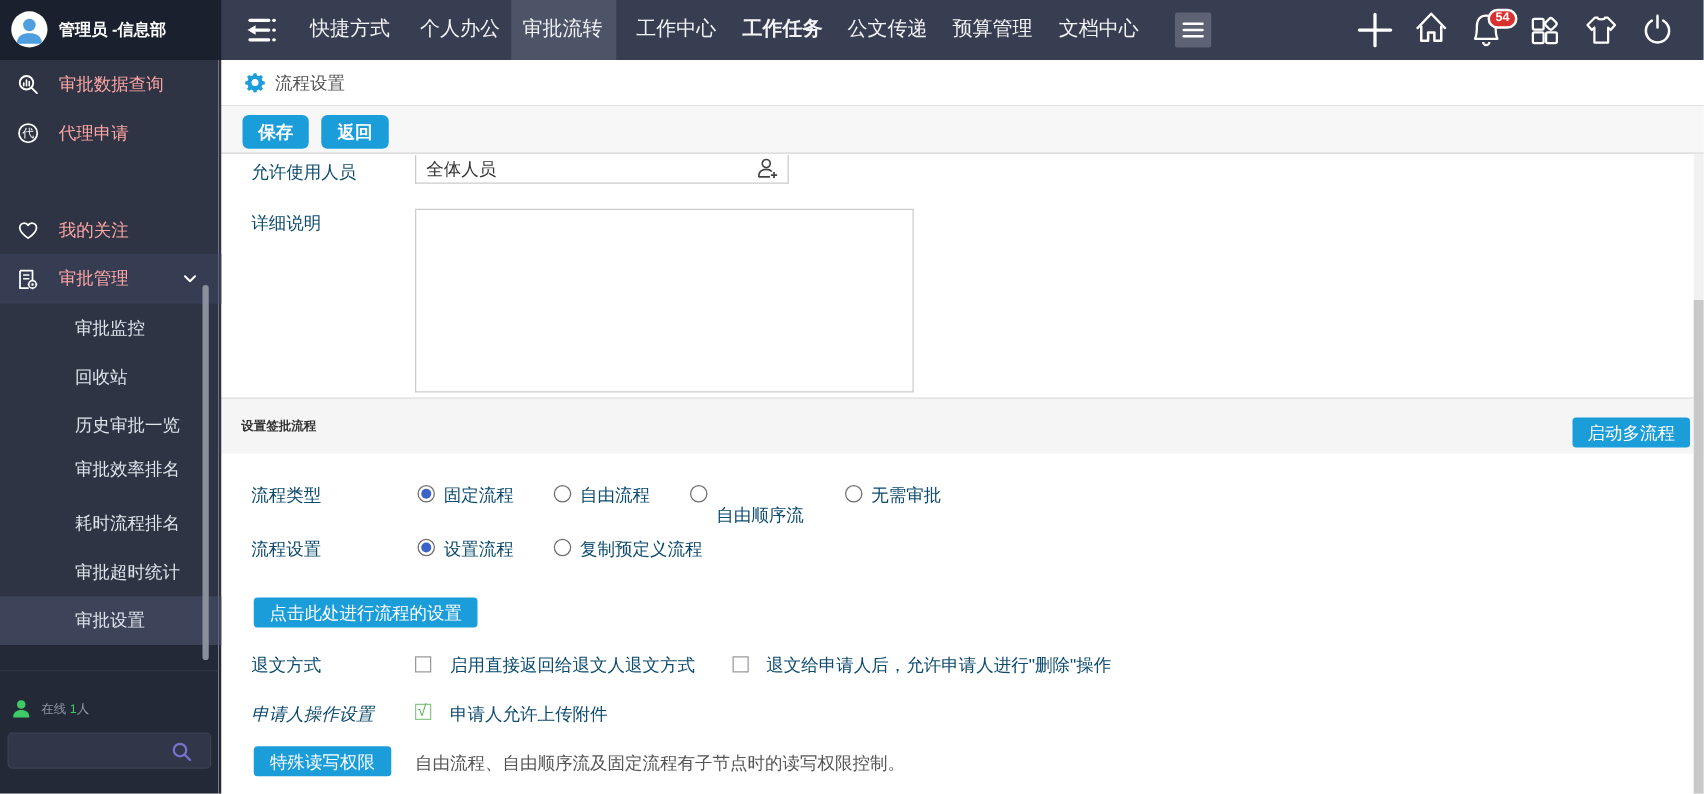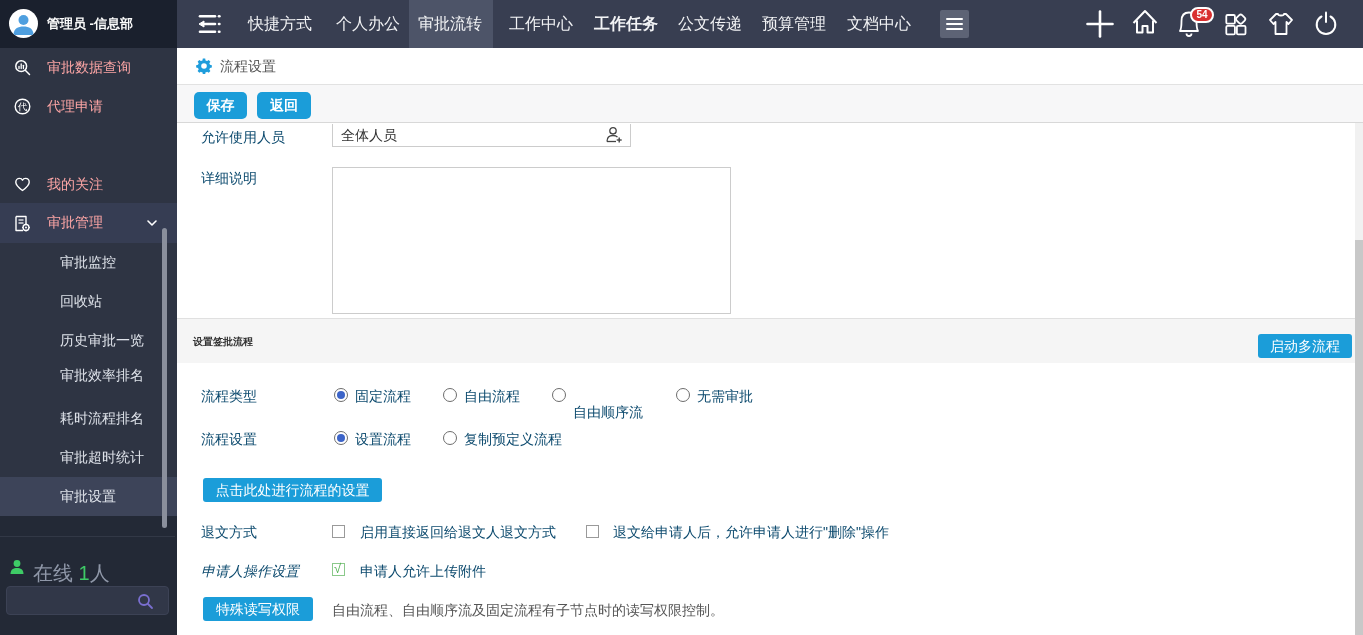--- a/index.html
+++ b/index.html
@@ -208,21 +208,21 @@
         </div>
    </div>
     <div id="sb-thumb"></div>
     <div id="online">
       <div id="online-icon" class="abs" style="left:9px;top:22px;width:16px;height:16px;">
         <svg width="16" height="16" viewBox="0 0 16 16">
           <circle cx="8" cy="4.5" r="3.4" fill="#3ecb66"></circle>
           <path d="M1.5 15 C1.5 10.5 4.5 9 8 9 C11.5 9 14.5 10.5 14.5 15 Z" fill="#3ecb66"></path>
         </svg>
       </div>
-      <div class="abs" style="left:33px;top:23px;font-size:20px;color:#8f97a8;">在线 <span style="color:#3ecb66;">1</span>人</div>
+      <div class="abs" style="left:33px;top:23px;font-size:10px;color:#8f97a8;">在线 <span style="color:#3ecb66;">1</span>人</div>
       <div id="searchbox">
         <svg class="abs" style="left:130px;top:6px;" width="17" height="17" viewBox="0 0 17 17">
           <g stroke="#7a6fd0" fill="none" stroke-width="1.8">
             <circle cx="7" cy="7" r="5"></circle>
             <line x1="11" y1="11" x2="15" y2="15" stroke-linecap="round"></line>
           </g>
         </svg>
       </div>
     </div>
   </div>

